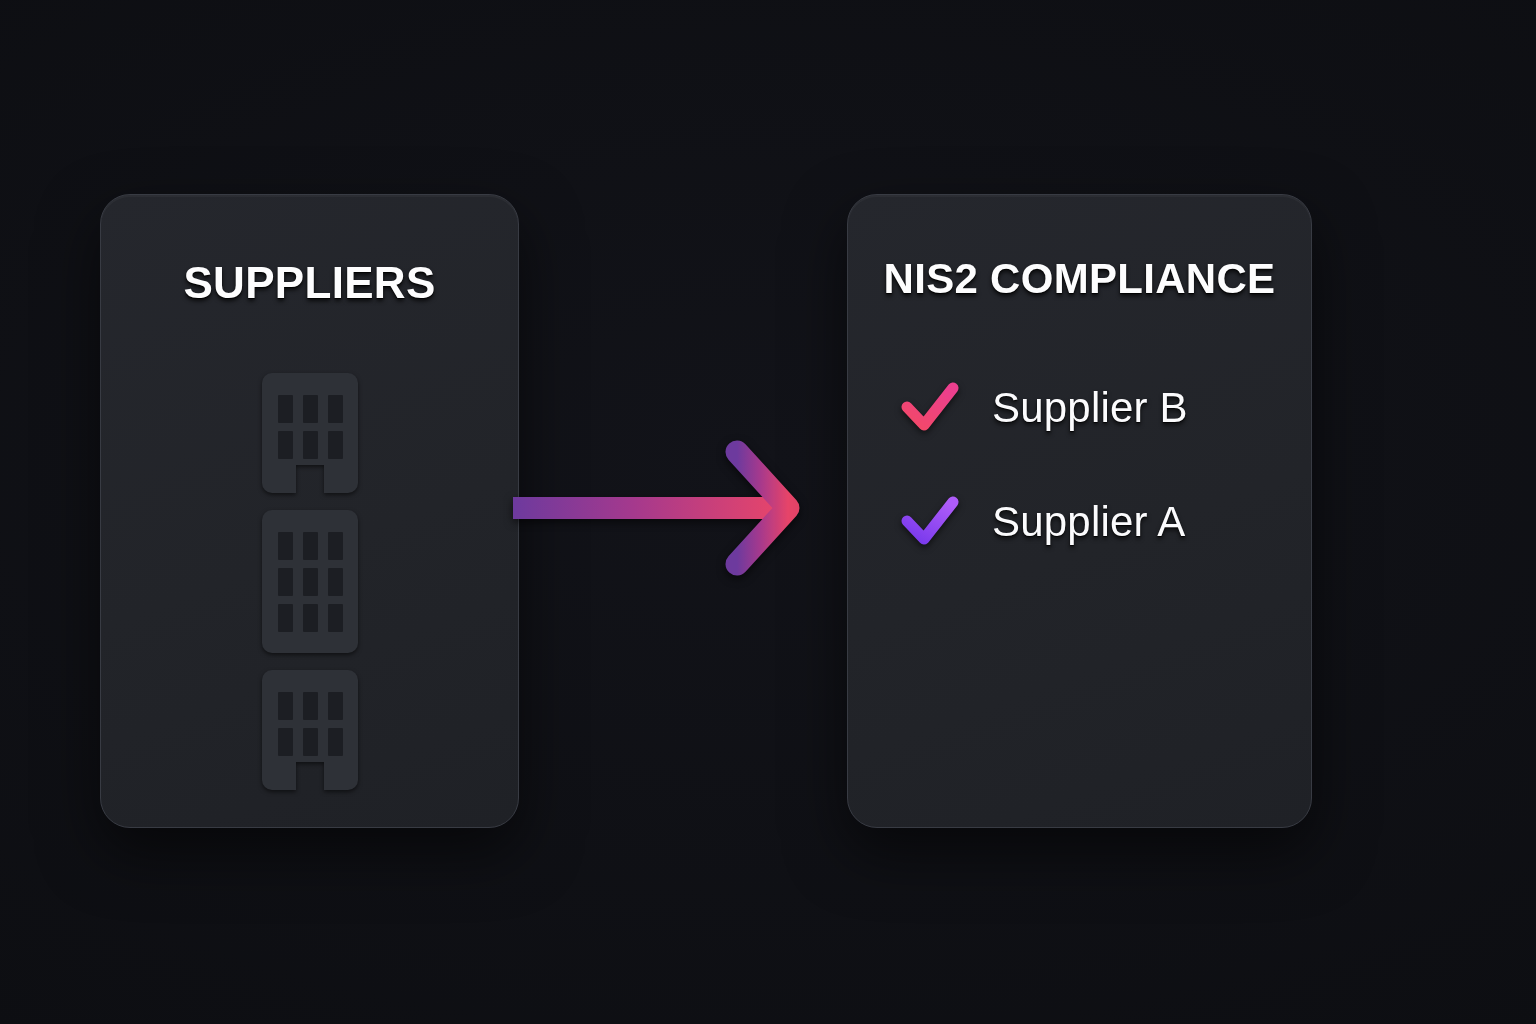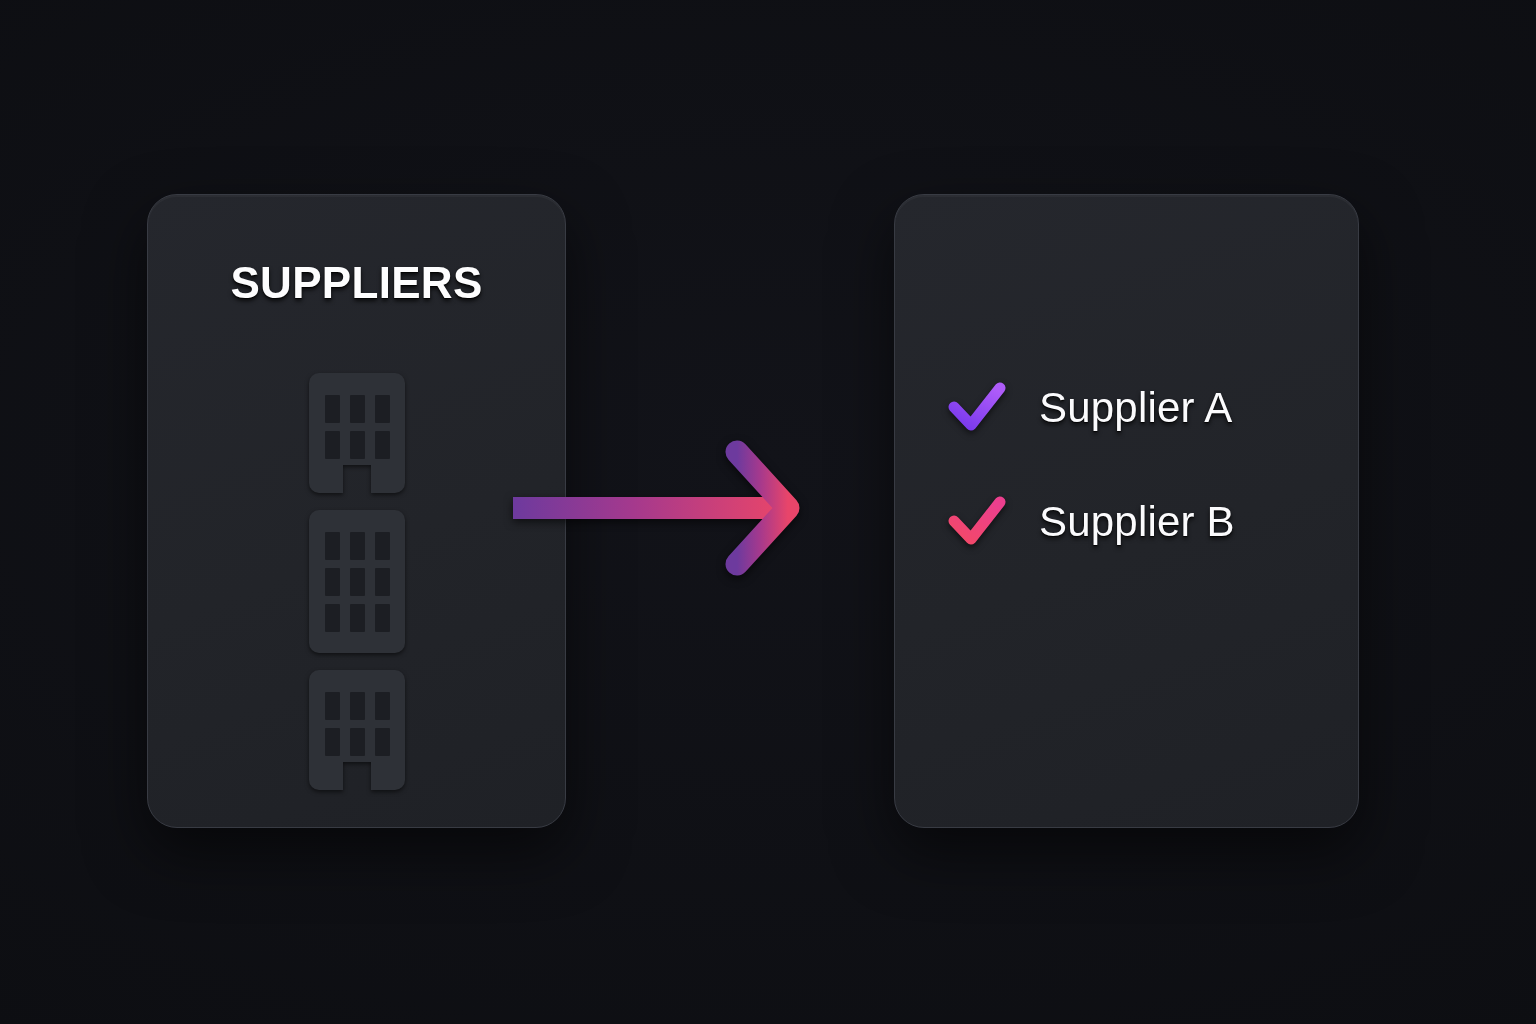--- a/index.html
+++ b/index.html
@@ -20,21 +20,20 @@
 
   
   .panel {
     position: absolute;
     background: linear-gradient(160deg, #25272d 0%, #222429 55%, #1f2126 100%);
     border: 1.5px solid #383b43;
     border-radius: 30px;
     box-shadow:
       0 24px 60px rgba(0,0,0,0.55),
       0 2px 0 rgba(255,255,255,0.035) inset;
-    margin-left: 47px;
   }
   #panel-suppliers {
     left: 100px;
     top: 194px;
     width: 417px;
     height: 632px;
   }
   #panel-compliance {
     left: 847px;
     top: 194px;
@@ -168,46 +167,47 @@
         <stop offset="45%" stop-color="#a5398d"></stop>
         <stop offset="100%" stop-color="#e8456a"></stop>
       </linearGradient>
     </defs>
     <rect x="8" y="65" width="268" height="22" fill="url(#arrowGrad)"></rect>
     <path d="M232 20 L283 76 L232 132" fill="none" stroke="url(#arrowGrad)" stroke-width="23" stroke-linecap="round" stroke-linejoin="round"></path>
   </svg>
 
   <div class="panel" id="panel-compliance">
 
+    <div class="panel-title" id="compliance-title">NIS2 COMPLIANCE</div>
 
     <div id="compliance-list">
+
+      <div class="compliance-row">
+        <svg class="check-icon" viewBox="0 0 60 60">
+          <defs>
+            <linearGradient id="chkB" x1="0.15" y1="1" x2="0.85" y2="0">
+              <stop offset="0%" stop-color="#f2486a"></stop>
+              <stop offset="100%" stop-color="#ec3f8e"></stop>
+            </linearGradient>
+          </defs>
+          <path d="M7 29 L24 47 L53 10" fill="none" stroke="url(#chkB)" stroke-width="11" stroke-linecap="round" stroke-linejoin="round"></path>
+        </svg>
+        <span class="supplier-label">Supplier B</span>
+      </div>
 
       <div class="compliance-row">
         <svg class="check-icon" viewBox="0 0 60 60">
           <defs>
             <linearGradient id="chkA" x1="0.15" y1="1" x2="0.85" y2="0">
               <stop offset="0%" stop-color="#7a3aec"></stop>
               <stop offset="100%" stop-color="#ae5cf9"></stop>
             </linearGradient>
           </defs>
           <path d="M7 29 L24 47 L53 10" fill="none" stroke="url(#chkA)" stroke-width="11" stroke-linecap="round" stroke-linejoin="round"></path>
         </svg>
         <span class="supplier-label">Supplier A</span>
       </div>
 
-      <div class="compliance-row">
-        <svg class="check-icon" viewBox="0 0 60 60">
-          <defs>
-            <linearGradient id="chkB" x1="0.15" y1="1" x2="0.85" y2="0">
-              <stop offset="0%" stop-color="#f2486a"></stop>
-              <stop offset="100%" stop-color="#ec3f8e"></stop>
-            </linearGradient>
-          </defs>
-          <path d="M7 29 L24 47 L53 10" fill="none" stroke="url(#chkB)" stroke-width="11" stroke-linecap="round" stroke-linejoin="round"></path>
-        </svg>
-        <span class="supplier-label">Supplier B</span>
-      </div>
-
 
     </div>
   </div>
 
 </div>
 
 </body></html>

